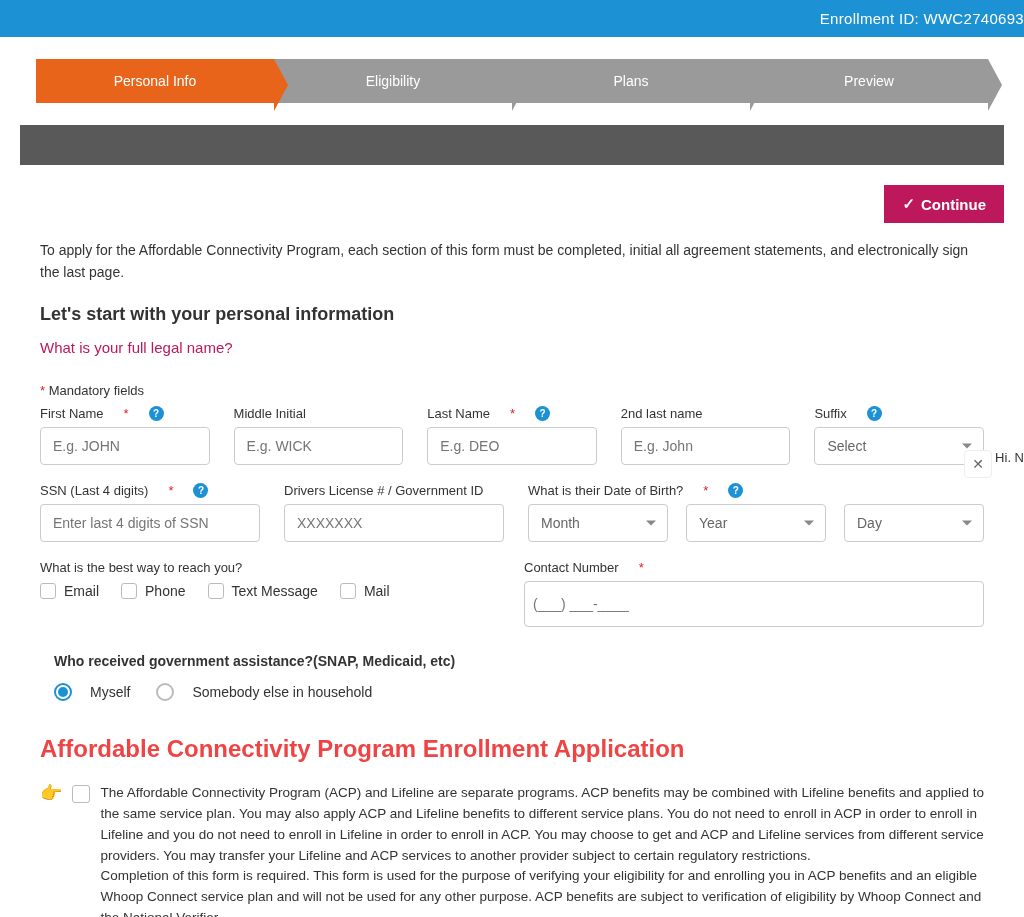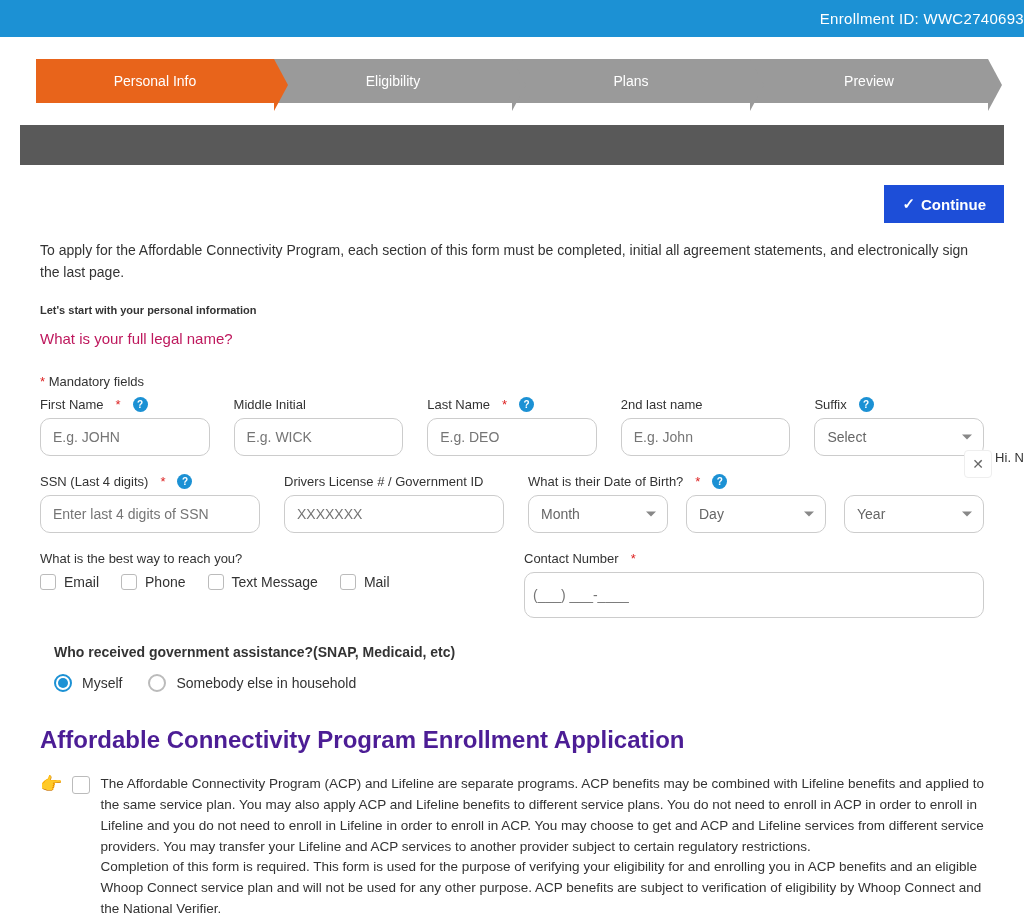--- a/index.html
+++ b/index.html
@@ -18,75 +18,75 @@
 }
 .step.active::after { border-left-color: #e8641b; }
 .step:last-child::after { display: block; }
 
 
 .dark-bar { background: #595959; height: 40px; margin-bottom: 12px; }
 
 
 .btn-row { display: flex; justify-content: flex-end; padding: 8px 0 16px; }
 .btn-continue {
-  background: #1d4ed8; color: #fff; border: none; padding: 10px 18px; font-size: 15px;
+  background: #be185d; color: #fff; border: none; padding: 10px 18px; font-size: 15px;
   font-weight: bold; cursor: pointer; display: flex; align-items: center; gap: 6px;
 }
 .btn-continue .chk::before { content: '✓'; font-weight: bold; }
 
 
 .content { padding: 0 20px 30px; }
 .intro { margin: 0 0 20px; font-size: 14px; line-height: 1.6; }
-.section-heading { font-weight: bold; font-size: 11px; margin: 10px 0 14px; }
+.section-heading { font-weight: bold; font-size: 18px; margin: 10px 0 14px; }
 .q-title { font-size: 15px; margin-bottom: 4px; color: #be185d; }
 .q-sub { font-size: 13px; color: #444; margin-bottom: 16px; }
 .mandatory { font-size: 13px; color: #333; margin-bottom: 8px; margin-top: 27px; }
 .mandatory .ast { color: #d22; }
 
 .row { display: flex; gap: 24px; margin-bottom: 18px; flex-wrap: wrap; }
 .field { flex: 1; min-width: 140px; }
-.label { font-size: 13px; color: #333; margin-bottom: 6px; display: flex; align-items: center; gap: 12px; }
+.label { font-size: 13px; color: #333; margin-bottom: 6px; display: flex; align-items: center; gap: 20px; }
 .ast { color: #d22; }
 .help-ic {
   display: inline-flex; align-items: center; justify-content: center;
   width: 15px; height: 15px; border-radius: 50%; background: #1c91d4; color: #fff;
   font-size: 10px; font-weight: bold;
 }
 .input, .select {
-  width: 100%; padding: 10px 12px; border: 1px solid #ccc; border-radius: 10px;
+  width: 100%; padding: 10px 12px; border: 1px solid #ccc; border-radius: 4px;
   font-size: 14px; color: #666; background: #fff;
 }
 .select { appearance: none; -webkit-appearance: none; background-image: none; position: relative; }
 .select-wrap { position: relative; }
 .select-wrap::after {
   content: ''; position: absolute; right: 12px; top: 50%; transform: translateY(-50%);
   width: 0; height: 0; border-left: 5px solid transparent; border-right: 5px solid transparent;
   border-top: 5px solid #888; pointer-events: none;
 }
 
 .dob-group { display: flex; gap: 18px; }
 .dob-group .select-wrap { flex: 1; }
 
 .checkbox-row { display: flex; gap: 22px; align-items: center; margin-top: 8px; }
 .cb { display: flex; align-items: flex-start; gap: 8px; }
 .cb-box { width: 16px; height: 16px; border: 1px solid #bbb; border-radius: 3px; background: #fff; }
 .cb-label { font-size: 14px; color: #333; }
 
 .subq { font-weight: bold; font-size: 14px; margin: 26px 0 14px 14px; }
 .radio-row { display: flex; gap: 26px; align-items: center; margin-left: 14px; }
-.radio { display: flex; align-items: center; gap: 10px; }
+.radio { display: flex; align-items: center; gap: 18px; }
 .radio-outer {
   width: 18px; height: 18px; border-radius: 50%; border: 2px solid #bbb;
   display: flex; align-items: center; justify-content: center; background: #fff;
 }
 .radio-outer.sel { border-color: #1c91d4; }
 .radio-inner { width: 10px; height: 10px; border-radius: 50%; background: #1c91d4; }
 .radio-label { font-size: 14px; }
 
-h2.app-title { font-size: 24px; font-weight: 600; margin: 34px 0 20px; color: #4c1d95; }
+h2.app-title { font-size: 24px; font-weight: 600; margin: 34px 0 20px; color: #ef4444; }
 
 .ack-row { display: flex; gap: 10px; align-items: flex-start; }
 .point { font-size: 18px; margin-top: -1px; }
 .ack-cb { width: 18px; height: 18px; border: 1px solid #bbb; border-radius: 3px; background: #fff; flex-shrink: 0; margin-top: 2px; }
 .ack-text { font-size: 13.5px; line-height: 1.55; color: #333; }
 
 
 .widget-close {
   position: absolute; right: 32px; top: 450px; width: 28px; height: 28px;
   border: 1px solid #eee; border-radius: 4px; display: flex; align-items: center; justify-content: center;
@@ -179,22 +179,22 @@
         <input class="input" placeholder="XXXXXXX" style="">
       </div>
       <div class="field" style="flex:2">
         <div class="label">
           <span>What is their Date of Birth? </span>
             <span class="ast">*</span>
           <span class="help-ic">?</span>
         </div>
         <div class="dob-group">
           <div class="select-wrap"><select class="select"><option>Month</option></select></div>
+          <div class="select-wrap"><select class="select"><option>Year</option></select></div>
           <div class="select-wrap"><select class="select"><option>Day</option></select></div>
-          <div class="select-wrap"><select class="select"><option>Year</option></select></div>
         </div>
       </div>
     </div>
 
     <div class="row">
       <div class="field">
         <div class="label">What is the best way to reach you?</div>
         <div class="checkbox-row">
           <label class="cb">
               <span class="cb-box"></span>

